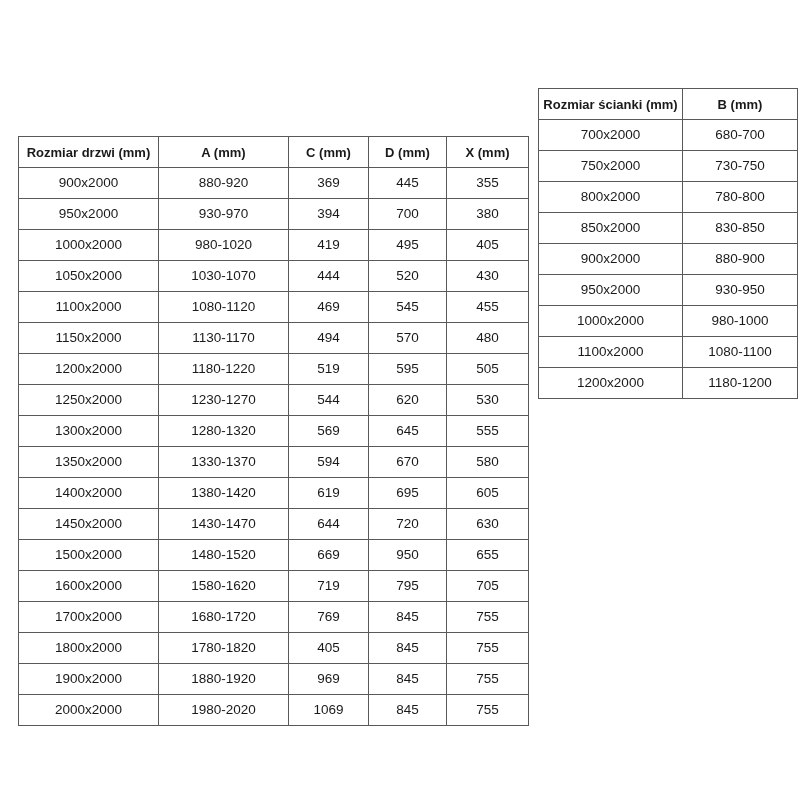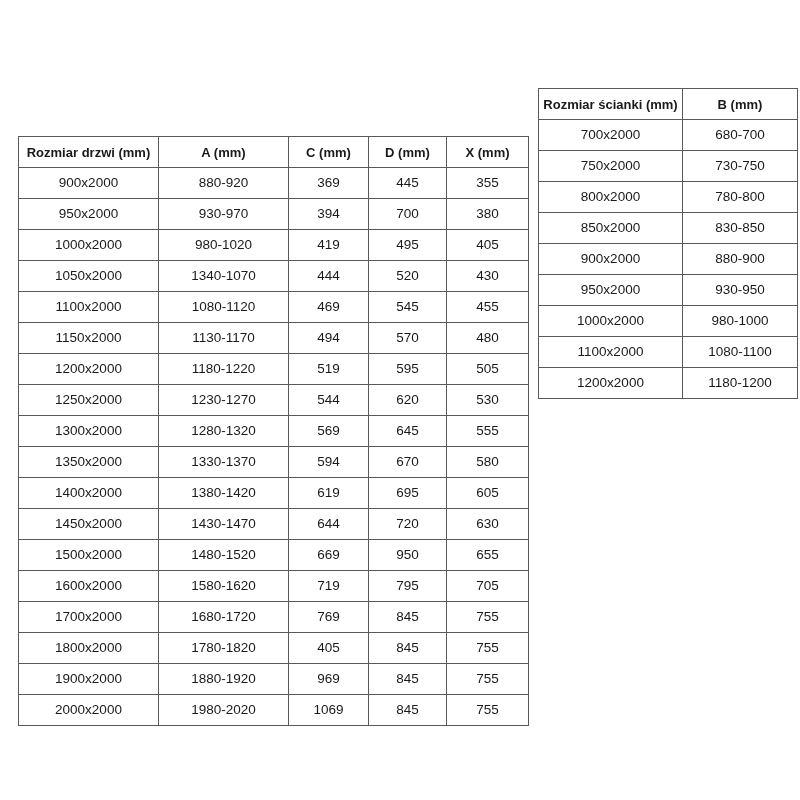--- a/index.html
+++ b/index.html
@@ -83,21 +83,21 @@
         </tr>
         <tr>
           <td>1000x2000</td>
           <td>980-1020</td>
           <td>419</td>
           <td>495</td>
           <td>405</td>
         </tr>
         <tr>
           <td>1050x2000</td>
-          <td>1340-1070</td>
+          <td>1030-1070</td>
           <td>444</td>
           <td>520</td>
           <td>430</td>
         </tr>
         <tr>
           <td>1100x2000</td>
           <td>1080-1120</td>
           <td>469</td>
           <td>545</td>
           <td>455</td>

